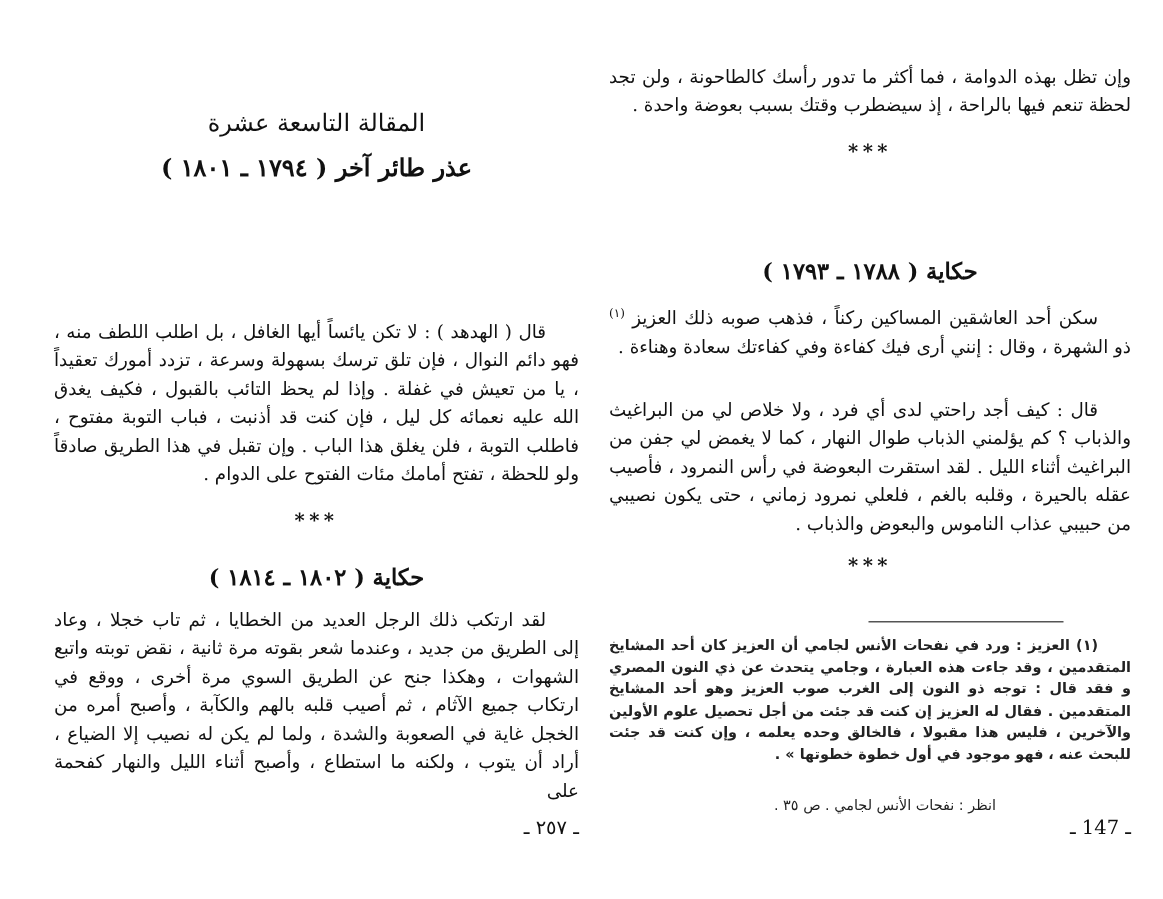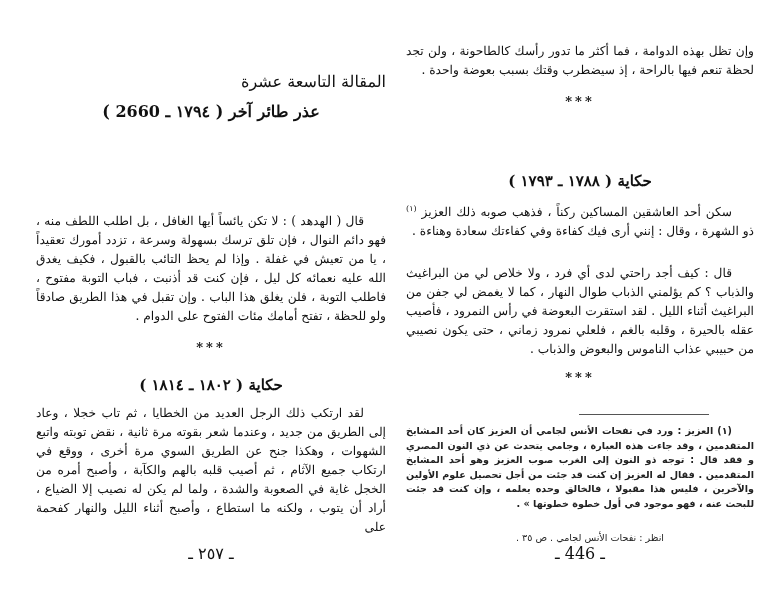--- a/index.html
+++ b/index.html
@@ -32,21 +32,21 @@
       line-height: 19px;
       text-align: justify;
       text-align-last: right;
       margin: 0;
     }
     .para .indent { display: inline-block; width: 22px; }
 
     .heading {
       position: absolute;
       left: 0; right: 0;
-      text-align: right;
+      text-align: center;
       font-size: 16px;
       font-weight: normal;
       margin: 0;
     }
     .section-title {
       position: absolute;
       left: 0; right: 0;
       text-align: center;
       font-size: 15px;
       margin: 0;
@@ -56,22 +56,21 @@
       left: 0; right: 0;
       text-align: center;
       font-size: 13px;
       font-weight: bold;
       letter-spacing: 3px;
       direction: ltr;
     }
     .page-number {
       position: absolute;
       left: 0; right: 0;
-      text-align: center;
-      font-size: 16px;
+      font-size: 13px;
       direction: rtl;
     }
     .footnote-rule {
       position: absolute;
       right: 45px;
       width: 130px;
       height: 0;
       border-top: 1px solid #555;
     }
     .footnote {
@@ -97,21 +96,21 @@
       margin-top: 20px;
     }
     sup.fn { font-size: 8px; }
   </style>
 </head>
 <body>
 
 <div class="page page-left">
   <h1 class="heading" style="top:72px;">المقالة التاسعة عشرة</h1>
 
-  <h2 class="section-title" style="top:102px; font-size:16px;">عذر طائر آخر ( ١٧٩٤ ـ 2660 )</h2>
+  <h2 class="section-title" style="top:102px; font-size:16px;">عذر طائر آخر ( ١٧٩٤ ـ ١٨٠١ )</h2>
 
 
   <p class="para" style="top:212px;"><span class="indent"></span><span>قال ( الهدهد ) : لا تكن يائساً أيها الغافل ، بل اطلب اللطف منه ، فهو دائم النوال ، فإن تلق ترسك بسهولة وسرعة ، تزدد أمورك تعقيداً ، يا من تعيش في غفلة . وإذا لم يحظ التائب بالقبول ، فكيف يغدق الله عليه نعمائه كل ليل ، فإن كنت قد أذنبت ، فباب التوبة مفتوح ، فاطلب التوبة ، فلن يغلق هذا الباب . وإن تقبل في هذا الطريق صادقاً ولو للحظة ، تفتح أمامك مئات الفتوح على الدوام .</span></p>
 
   <div class="stars" style="top:340px;">***</div>
 
   <h2 class="section-title" style="top:376px;">حكاية ( ١٨٠٢ ـ ١٨١٤ )</h2>
 
   <p class="para" style="top:404px;"><span class="indent"></span><span>لقد ارتكب ذلك الرجل العديد من الخطايا ، ثم تاب خجلا ، وعاد إلى الطريق من جديد ، وعندما شعر بقوته مرة ثانية ، نقض توبته واتبع الشهوات ، وهكذا جنح عن الطريق السوي مرة أخرى ، ووقع في ارتكاب جميع الآثام ، ثم أصيب قلبه بالهم والكآبة ، وأصبح أمره من الخجل غاية في الصعوبة والشدة ، ولما لم يكن له نصيب إلا الضياع ، أراد أن يتوب ، ولكنه ما استطاع ، وأصبح أثناء الليل والنهار كفحمة على</span></p>
 
@@ -130,14 +129,14 @@
   <p class="para" style="top:264px;"><span class="indent"></span><span>قال : كيف أجد راحتي لدى أي فرد ، ولا خلاص لي من البراغيث والذباب ؟ كم يؤلمني الذباب طوال النهار ، كما لا يغمض لي جفن من البراغيث أثناء الليل . لقد استقرت البعوضة في رأس النمرود ، فأصيب عقله بالحيرة ، وقلبه بالغم ، فلعلي نمرود زماني ، حتى يكون نصيبي من حبيبي عذاب الناموس والبعوض والذباب .</span></p>
 
   <div class="stars" style="top:370px;">***</div>
 
   <div class="footnote-rule" style="top:414px;"></div>
 
   <p class="footnote" style="top:424px;"><span class="indent"></span><span>(١) العزيز : ورد في نفحات الأنس لجامي أن العزيز كان أحد المشايخ المتقدمين ، وقد جاءت هذه العبارة ، وجامي يتحدث عن ذي النون المصري و فقد قال : توجه ذو النون إلى الغرب صوب العزيز وهو أحد المشايخ المتقدمين . فقال له العزيز إن كنت قد جئت من أجل تحصيل علوم الأولين والآخرين ، فليس هذا مقبولا ، فالخالق وحده يعلمه ، وإن كنت قد جئت للبحث عنه ، فهو موجود في أول خطوة خطوتها » .</span></p>
 
   <div class="footnote-source" style="top:512px;">انظر : نفحات الأنس لجامي . ص ٣٥ .</div>
 
-  <div class="page-number" style="top:544px;">ـ 446 ـ</div>
+  <div class="page-number" style="top:544px;">ـ 147 ـ</div>
 </div>
 
 </body></html>

